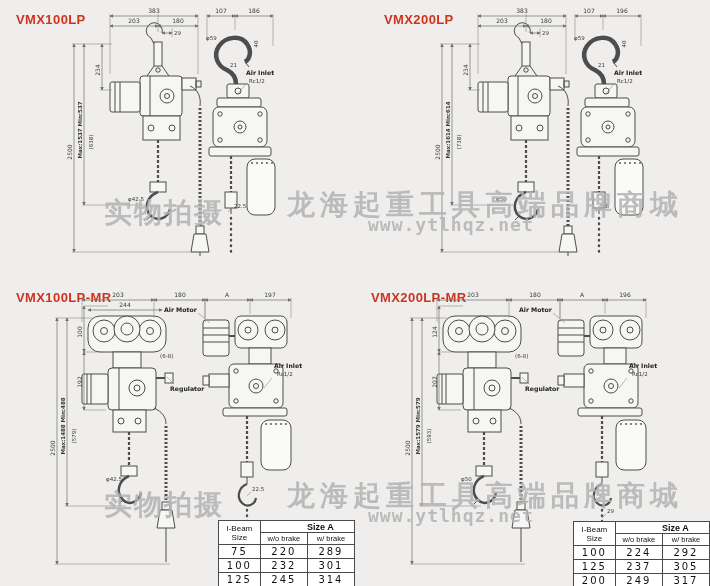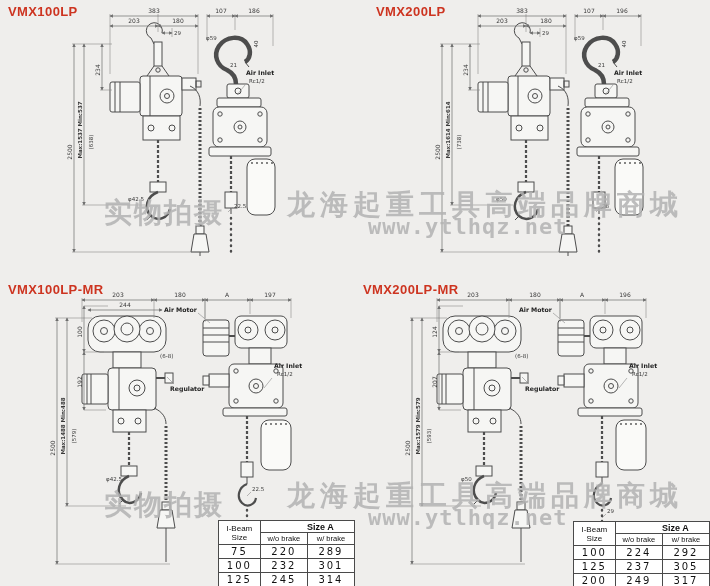--- a/index.html
+++ b/index.html
@@ -1,37 +1,37 @@
 <!DOCTYPE html>
 <html><head>
 <meta charset="utf-8">
 <style>
   html,body{margin:0;padding:0;}
   body{font-family:"Liberation Sans",sans-serif;}
   #canvas{position:relative;width:710px;height:586px;background:#efeeec;overflow:hidden;}
   .q{position:absolute;width:355px;}
-  .model-title{position:absolute;left:8px;top:4px;margin:0;font-size:13px;font-weight:bold;
+  .model-title{position:absolute;left:8px;top:4px;margin:8px;font-size:13px;font-weight:bold;
     color:#cd3420;letter-spacing:.4px;font-family:"Liberation Sans",sans-serif;}
   svg.drawing{position:absolute;left:0;top:0;}
   svg text{font-family:"DejaVu Sans",sans-serif;fill:#3a3a3a;}
   .dim{font-size:6px;text-anchor:middle;}
   .dims{font-size:5.5px;}
   .lbl{font-size:6.2px;font-weight:bold;fill:#222;}
   .wl{stroke:#8a8a8a;stroke-width:0.6;fill:none;}
   .dl{stroke:#6f6f6f;stroke-width:0.7;fill:none;marker-start:url(#ar);marker-end:url(#ar);}
   .dot{stroke:#4d4d4d;stroke-width:2.4;stroke-dasharray:0.5 5;stroke-linecap:round;}
   .spec-table{position:absolute;border-collapse:collapse;background:#fff;border:1px solid #4a4a4a;}
   .spec-table td{border:1px solid #4a4a4a;text-align:center;padding:0 2px;color:#111;}
   .spec-table td.ib{width:46px;font-size:8px;height:22px;text-align:center;}
   .spec-table td.ga{width:90px;font-size:9px;height:11px;font-weight:bold;padding-left:28px;}
   .spec-table td.sub{font-size:7.5px;height:11px;width:45px;}
   .spec-table td.d{font-size:10px;height:13px;letter-spacing:2px;font-family:"DejaVu Sans",sans-serif;}
   .wm{position:absolute;color:#b3b3b3;white-space:nowrap;pointer-events:none;z-index:5;opacity:.85;}
   .wm-brand{font-family:"DejaVu Serif",serif;font-size:28px;letter-spacing:5px;font-weight:bold;}
-  .wm-site{font-family:"DejaVu Sans Mono",monospace;font-size:22px;letter-spacing:1px;font-weight:bold;}
+  .wm-site{font-family:"DejaVu Sans Mono",monospace;font-size:18px;letter-spacing:1px;font-weight:bold;}
   .wm-photo{font-family:"DejaVu Serif",serif;font-size:28px;letter-spacing:2px;font-weight:bold;padding-left:28px;}
 </style>
 </head>
 <body>
 
 <div id="canvas">
 
   <svg width="0" height="0" style="position:absolute" aria-hidden="true">
     <defs>
       <marker id="ar" viewBox="0 0 6 6" refX="5" refY="3" markerWidth="5" markerHeight="5" orient="auto-start-reverse">

